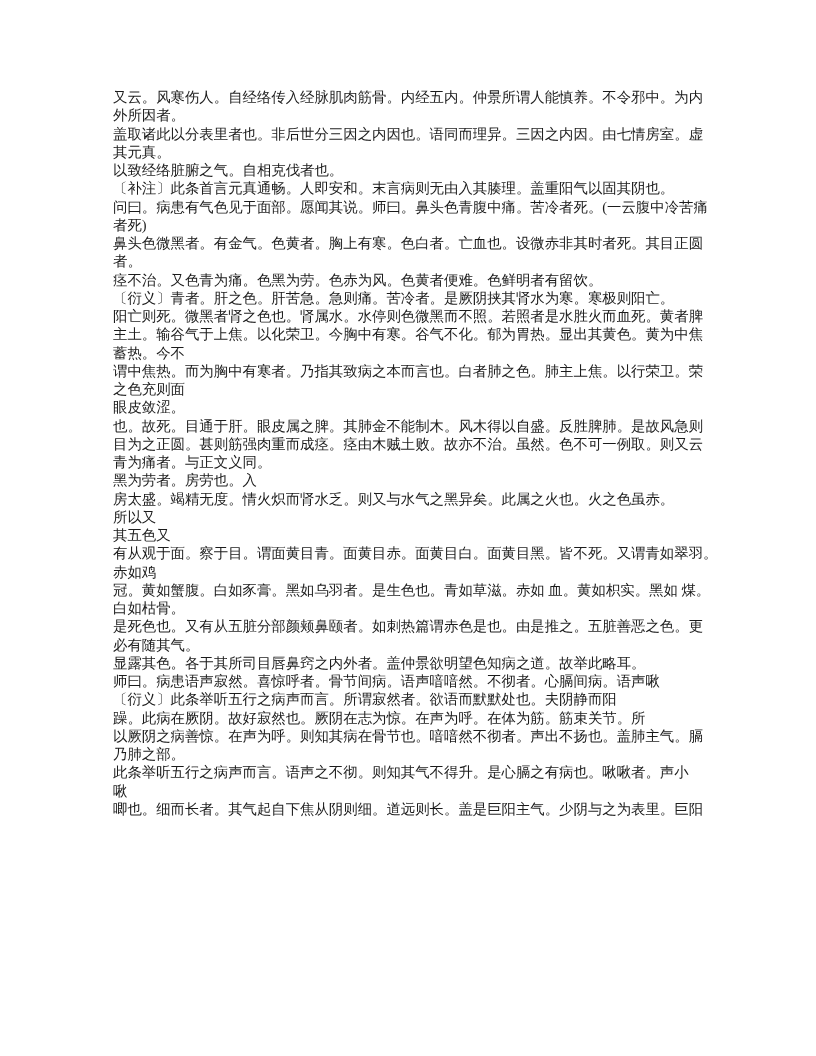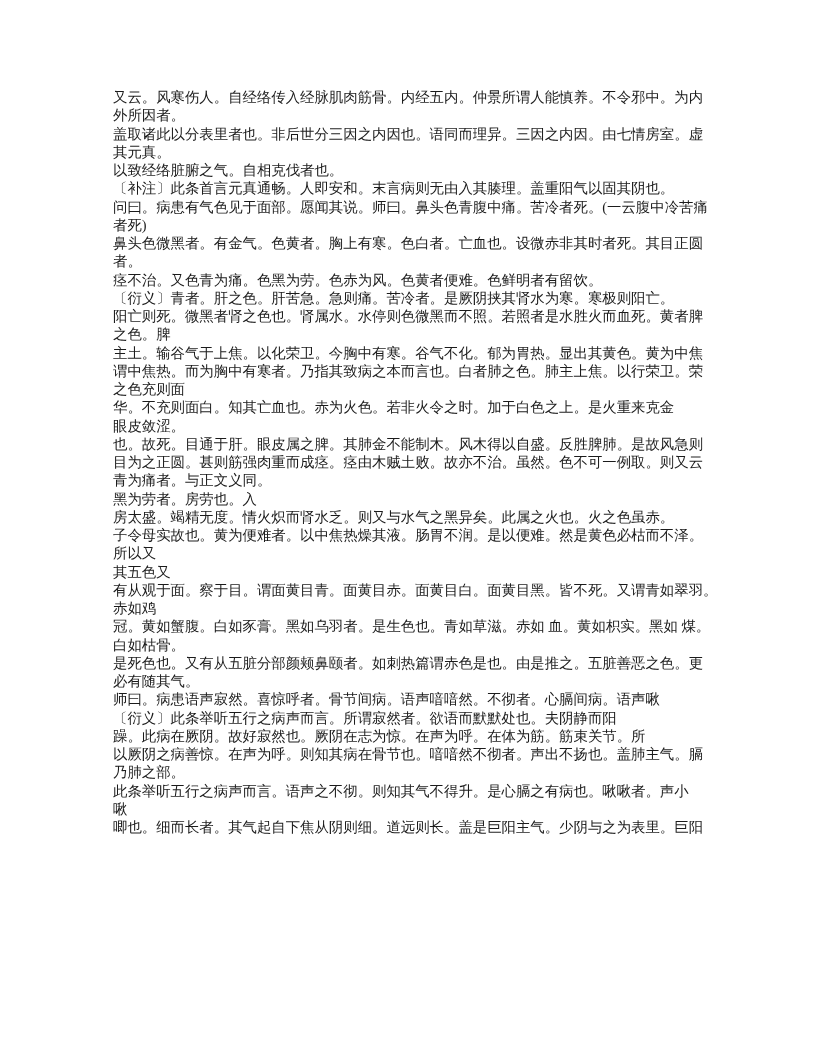--- a/index.html
+++ b/index.html
@@ -40,40 +40,39 @@
       <div class="line">其元真。</div>
       <div class="line">以致经络脏腑之气。自相克伐者也。</div>
       <div class="line">〔补注〕此条首言元真通畅。人即安和。末言病则无由入其腠理。盖重阳气以固其阴也。</div>
       <div class="line">问曰。病患有气色见于面部。愿闻其说。师曰。鼻头色青腹中痛。苦冷者死。(一云腹中冷苦痛</div>
       <div class="line">者死)</div>
       <div class="line">鼻头色微黑者。有金气。色黄者。胸上有寒。色白者。亡血也。设微赤非其时者死。其目正圆</div>
       <div class="line">者。</div>
       <div class="line">痉不治。又色青为痛。色黑为劳。色赤为风。色黄者便难。色鲜明者有留饮。</div>
       <div class="line">〔衍义〕青者。肝之色。肝苦急。急则痛。苦冷者。是厥阴挟其肾水为寒。寒极则阳亡。</div>
       <div class="line">阳亡则死。微黑者肾之色也。肾属水。水停则色微黑而不照。若照者是水胜火而血死。黄者脾</div>
-      <div class="line">之色。脾</div>
       <div class="line">主土。输谷气于上焦。以化荣卫。今胸中有寒。谷气不化。郁为胃热。显出其黄色。黄为中焦</div>
+      <div class="line">蓄热。今不</div>
       <div class="line">谓中焦热。而为胸中有寒者。乃指其致病之本而言也。白者肺之色。肺主上焦。以行荣卫。荣</div>
       <div class="line">之色充则面</div>
-      <div class="line">华。不充则面白。知其亡血也。赤为火色。若非火令之时。加于白色之上。是火重来克金</div>
       <div class="line">眼皮敛涩。</div>
       <div class="line">也。故死。目通于肝。眼皮属之脾。其肺金不能制木。风木得以自盛。反胜脾肺。是故风急则</div>
       <div class="line">目为之正圆。甚则筋强肉重而成痉。痉由木贼土败。故亦不治。虽然。色不可一例取。则又云</div>
       <div class="line">青为痛者。与正文义同。</div>
       <div class="line">黑为劳者。房劳也。入</div>
       <div class="line">房太盛。竭精无度。情火炽而肾水乏。则又与水气之黑异矣。此属之火也。火之色虽赤。</div>
-      <div class="line">子令母实故也。黄为便难者。以中焦热燥其液。肠胃不润。是以便难。然是黄色必枯而不泽。</div>
       <div class="line">所以又</div>
       <div class="line">其五色又</div>
       <div class="line">有从观于面。察于目。谓面黄目青。面黄目赤。面黄目白。面黄目黑。皆不死。又谓青如翠羽。</div>
       <div class="line">赤如鸡</div>
       <div class="line">冠。黄如蟹腹。白如豕膏。黑如乌羽者。是生色也。青如草滋。赤如 血。黄如枳实。黑如 煤。</div>
       <div class="line">白如枯骨。</div>
       <div class="line">是死色也。又有从五脏分部颜颊鼻颐者。如刺热篇谓赤色是也。由是推之。五脏善恶之色。更</div>
       <div class="line">必有随其气。</div>
+      <div class="line">显露其色。各于其所司目唇鼻窍之内外者。盖仲景欲明望色知病之道。故举此略耳。</div>
       <div class="line">师曰。病患语声寂然。喜惊呼者。骨节间病。语声喑喑然。不彻者。心膈间病。语声啾</div>
       <div class="line">〔衍义〕此条举听五行之病声而言。所谓寂然者。欲语而默默处也。夫阴静而阳</div>
       <div class="line">躁。此病在厥阴。故好寂然也。厥阴在志为惊。在声为呼。在体为筋。筋束关节。所</div>
       <div class="line">以厥阴之病善惊。在声为呼。则知其病在骨节也。喑喑然不彻者。声出不扬也。盖肺主气。膈</div>
       <div class="line">乃肺之部。</div>
       <div class="line">此条举听五行之病声而言。语声之不彻。则知其气不得升。是心膈之有病也。啾啾者。声小</div>
       <div class="line">啾</div>
       <div class="line">唧也。细而长者。其气起自下焦从阴则细。道远则长。盖是巨阳主气。少阴与之为表里。巨阳</div>
     </div>
 </div>

